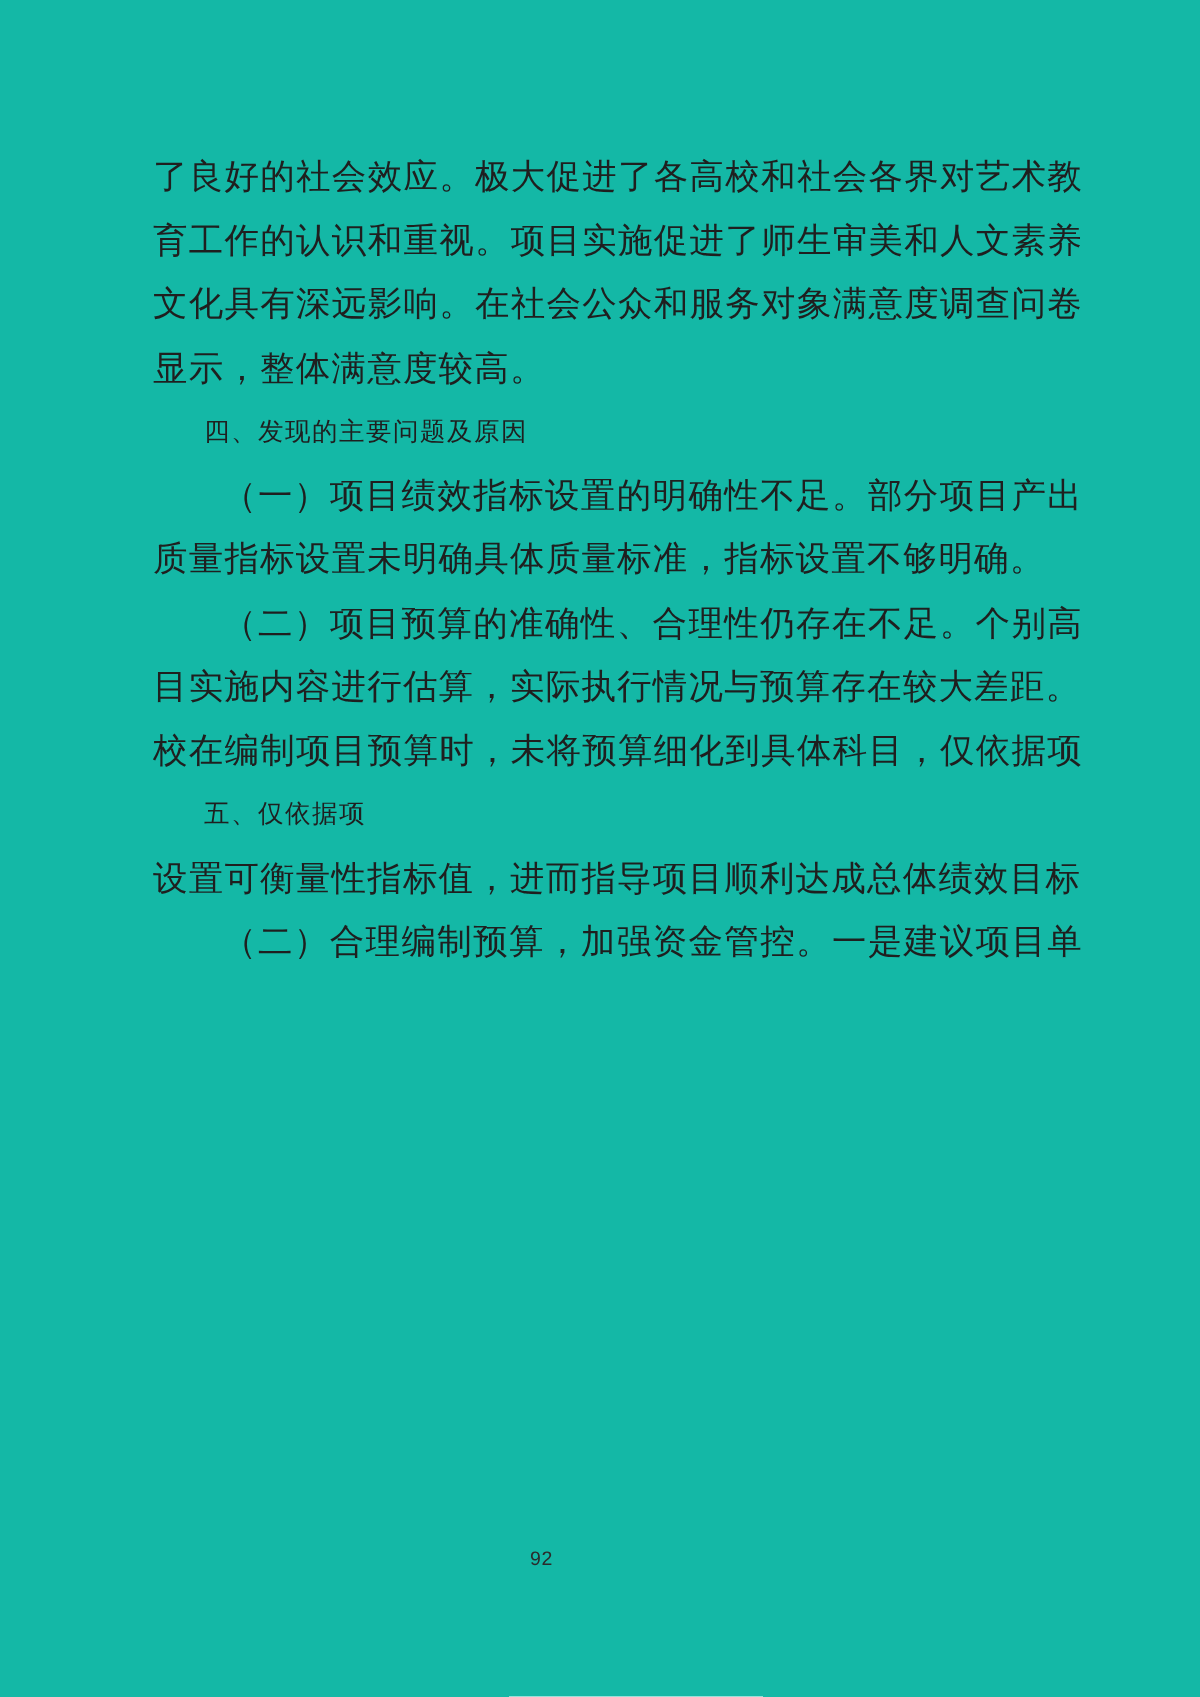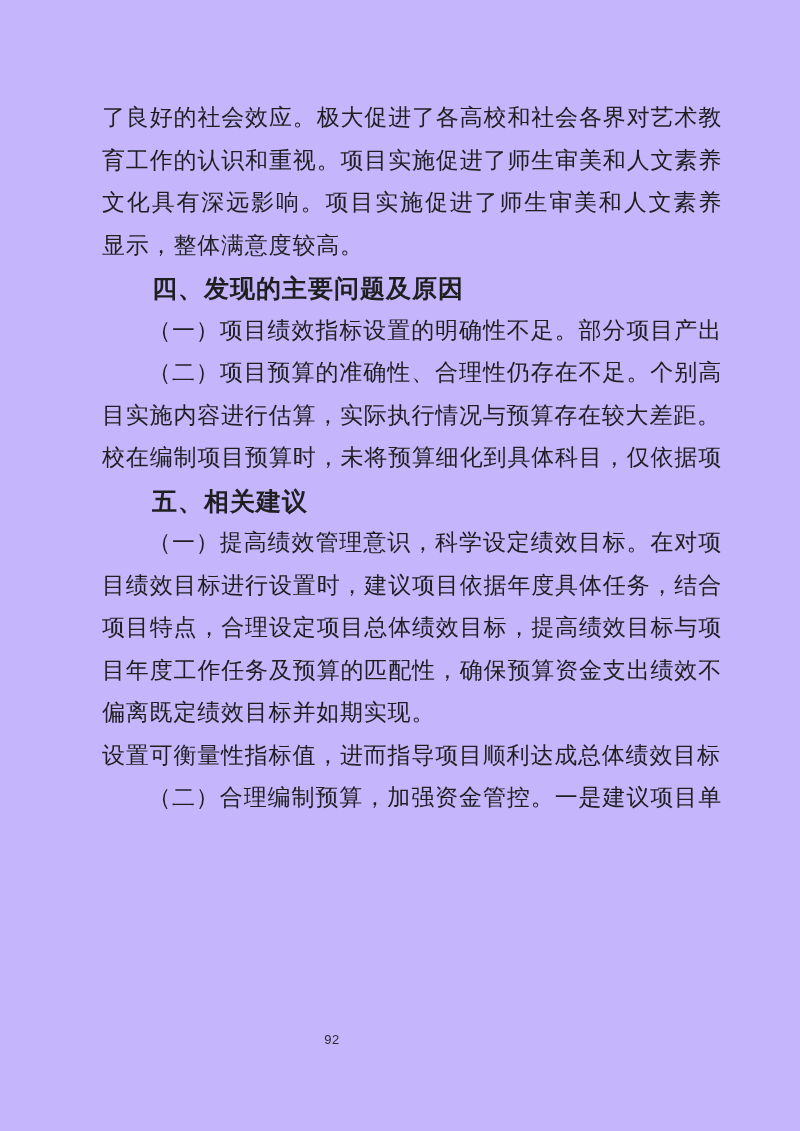--- a/index.html
+++ b/index.html
@@ -4,21 +4,21 @@
 <style>
   html, body {
     margin: 0;
     padding: 0;
     background: #ffffff;
   }
   .page {
     position: relative;
     width: 800px;
     height: 1131px;
-    background: #c4b5fd;
+    background: #14b8a6;
     overflow: hidden;
     font-family: "Liberation Serif", "DejaVu Serif", serif;
     color: #1f1f1f;
   }
   .text-block {
     position: absolute;
     left: 102px;
     top: 97px;
     width: 620px;
     font-size: 23px;
@@ -34,76 +34,71 @@
     overflow: hidden;
     white-space: nowrap;
   }
   .ln-first { text-indent: 2em; font-family: Liberation Serif, serif; }
   .ln-end {
     text-align-last: left;
     text-align: center;
   }
   .heading {
     font-family: "Liberation Sans", "DejaVu Sans", sans-serif;
-    font-weight: 700;
-    font-size: 25px;
+    font-weight: 400;
+    font-size: 17px;
     text-indent: 2em;
     letter-spacing: 1px;
     white-space: nowrap;
     overflow: hidden;
   }
   .footer {
     position: absolute;
     left: 0;
     top: 1030px;
     width: 664px;
     text-align: center;
+    padding-left: 29px;
   }
   .page-num {
     font-family: "Liberation Sans", "DejaVu Sans", sans-serif;
     font-size: 13px;
     line-height: 16px;
     color: #2b2b2b;
     letter-spacing: 0.5px;
   }
 </style>
 </head>
 <body>
 
 <div class="page">
   <div class="text-block">
 
     <div class="block">
       <div class="ln">了良好的社会效应。极大促进了各高校和社会各界对艺术教</div>
       <div class="ln">育工作的认识和重视。项目实施促进了师生审美和人文素养</div>
-      <div class="ln">文化具有深远影响。项目实施促进了师生审美和人文素养</div>
+      <div class="ln">文化具有深远影响。在社会公众和服务对象满意度调查问卷</div>
       <div class="ln ln-end">显示，整体满意度较高。</div>
     </div>
 
     <div class="block heading">四、发现的主要问题及原因</div>
 
     <div class="block">
       <div class="ln ln-first">（一）项目绩效指标设置的明确性不足。部分项目产出</div>
+      <div class="ln ln-end">质量指标设置未明确具体质量标准，指标设置不够明确。</div>
     </div>
 
     <div class="block">
       <div class="ln ln-first">（二）项目预算的准确性、合理性仍存在不足。个别高</div>
       <div class="ln ln-end">目实施内容进行估算，实际执行情况与预算存在较大差距。</div>
       <div class="ln">校在编制项目预算时，未将预算细化到具体科目，仅依据项</div>
     </div>
 
-    <div class="block heading">五、相关建议</div>
+    <div class="block heading">五、仅依据项</div>
 
-    <div class="block">
-      <div class="ln ln-first">（一）提高绩效管理意识，科学设定绩效目标。在对项</div>
-      <div class="ln">目绩效目标进行设置时，建议项目依据年度具体任务，结合</div>
-      <div class="ln">项目特点，合理设定项目总体绩效目标，提高绩效目标与项</div>
-      <div class="ln">目年度工作任务及预算的匹配性，确保预算资金支出绩效不</div>
-      <div class="ln ln-end">偏离既定绩效目标并如期实现。</div>
-    </div>
 
     <div class="block">
       <div class="ln ln-end">设置可衡量性指标值，进而指导项目顺利达成总体绩效目标。</div>
     </div>
 
     <div class="block">
       <div class="ln ln-first">（二）合理编制预算，加强资金管控。一是建议项目单</div>
     </div>
 
   </div>

